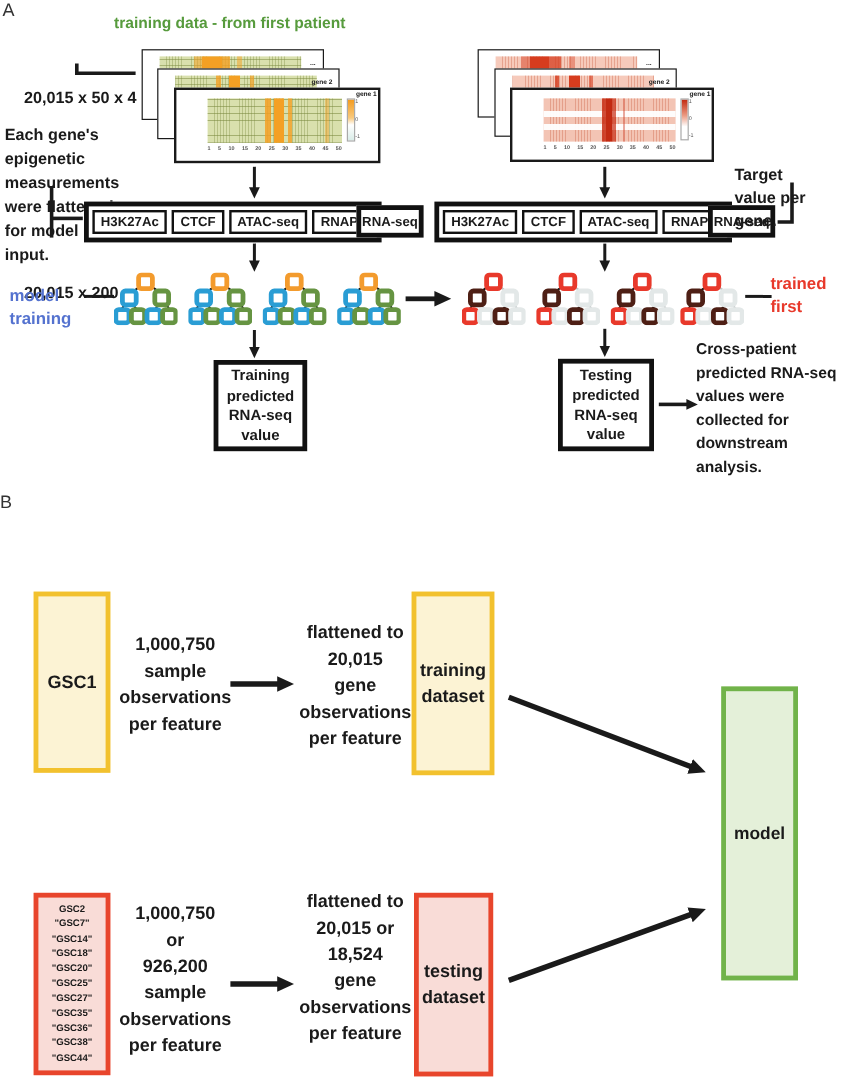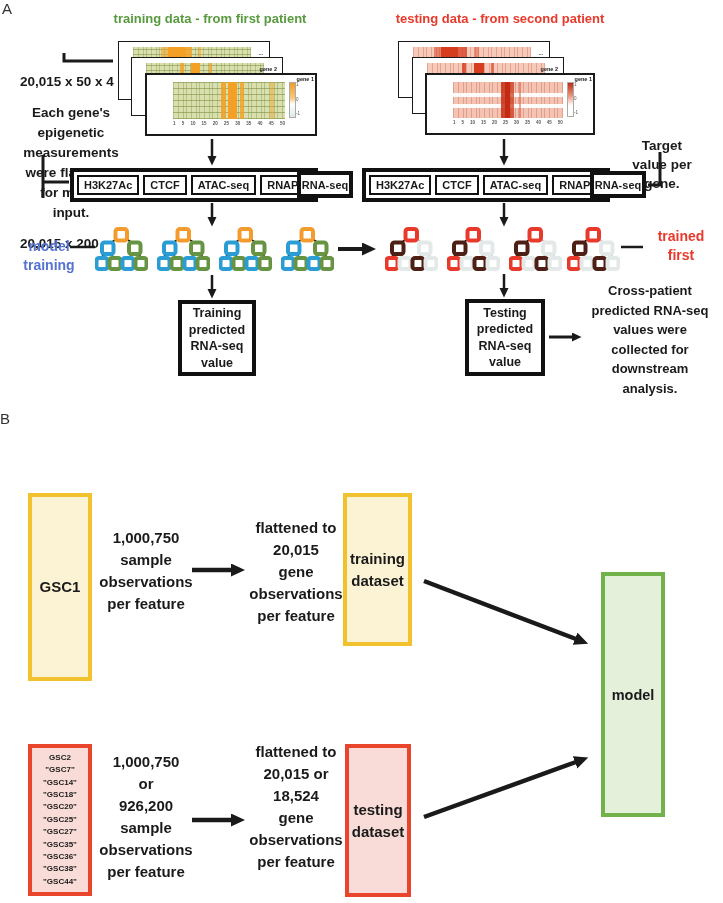--- a/index.html
+++ b/index.html
@@ -1,20 +1,20 @@
 <!DOCTYPE html>
 <html><head>
 <meta charset="utf-8">
 <style>
   html,body{margin:0;padding:0;background:#fff;}
   .page{position:relative;width:723px;height:903px;background:#fff;
         font-family:"Liberation Sans",sans-serif;color:#1a1a1a;overflow:hidden;}
   .abs{position:absolute;}
   .b{font-weight:bold;}
-  .ctr{text-align:center;}
+  .ctr{}
   .preline{white-space:pre-line;}
   .panel-label{font-size:15px;color:#333;}
   .title{font-size:13px;font-weight:bold;}
   .t-green{color:#579b3d;}
   .t-red{color:#e8392b;}
   .t-blue{color:#5472cf;}
   .note{font-size:13.5px;font-weight:bold;line-height:20px;margin-top:42px;}
   .dims{font-size:13.5px;font-weight:bold;margin-top:39px;}
   
   .stackp{background:#fff;border:1.7px solid #1a1a1a;}
@@ -76,21 +76,20 @@
   svg.lines{position:absolute;left:0;top:0;pointer-events:none;}
 </style>
 </head>
 <body>
 
 <div class="page">
 
   <span class="abs panel-label" style="left:2px;top:0px">A</span>
 
   <div class="abs title t-green ctr" style="left:95px;top:11px;width:230px">training data - from first patient</div>
-  <div class="abs title t-red ctr" style="left:385px;top:11px;width:230px">testing data - from second patient</div>
 
   <div class="abs dims" style="left:20px;top:35px">20,015 x 50 x 4</div>
   <div class="abs note ctr preline" style="left:4px;top:61px;width:134px">Each gene's
 epigenetic
 measurements
 were flattened
 for model
 input.</div>
   <div class="abs dims" style="left:20px;top:197px">20,015 x 200</div>
 
@@ -363,21 +362,21 @@
 
   <div class="abs b ctr preline" style="left:580px;top:281px;width:140px;font-size:13px;line-height:19.5px">Cross-patient
 predicted RNA-seq
 values were
 collected for
 downstream
 analysis.</div>
 
   <span class="abs panel-label" style="left:0px;top:410px">B</span>
 
-  <div class="bbox bx-yellow btext" style="left:28px;top:493px;width:64px;height:188px">GSC1</div>
+  <div class="bbox bx-yellow btext" style="left:28px;top:493px;width:64px;height:151px">GSC1</div>
   <div class="abs btext preline" style="left:90px;top:527px;width:112px">1,000,750
 sample
 observations
 per feature</div>
   <div class="abs btext preline" style="left:242px;top:517px;width:108px">flattened to
 20,015
 gene
 observations
 per feature</div>
   <div class="bbox bx-yellow btext preline" style="left:343px;top:493px;width:69px;height:153px">training

